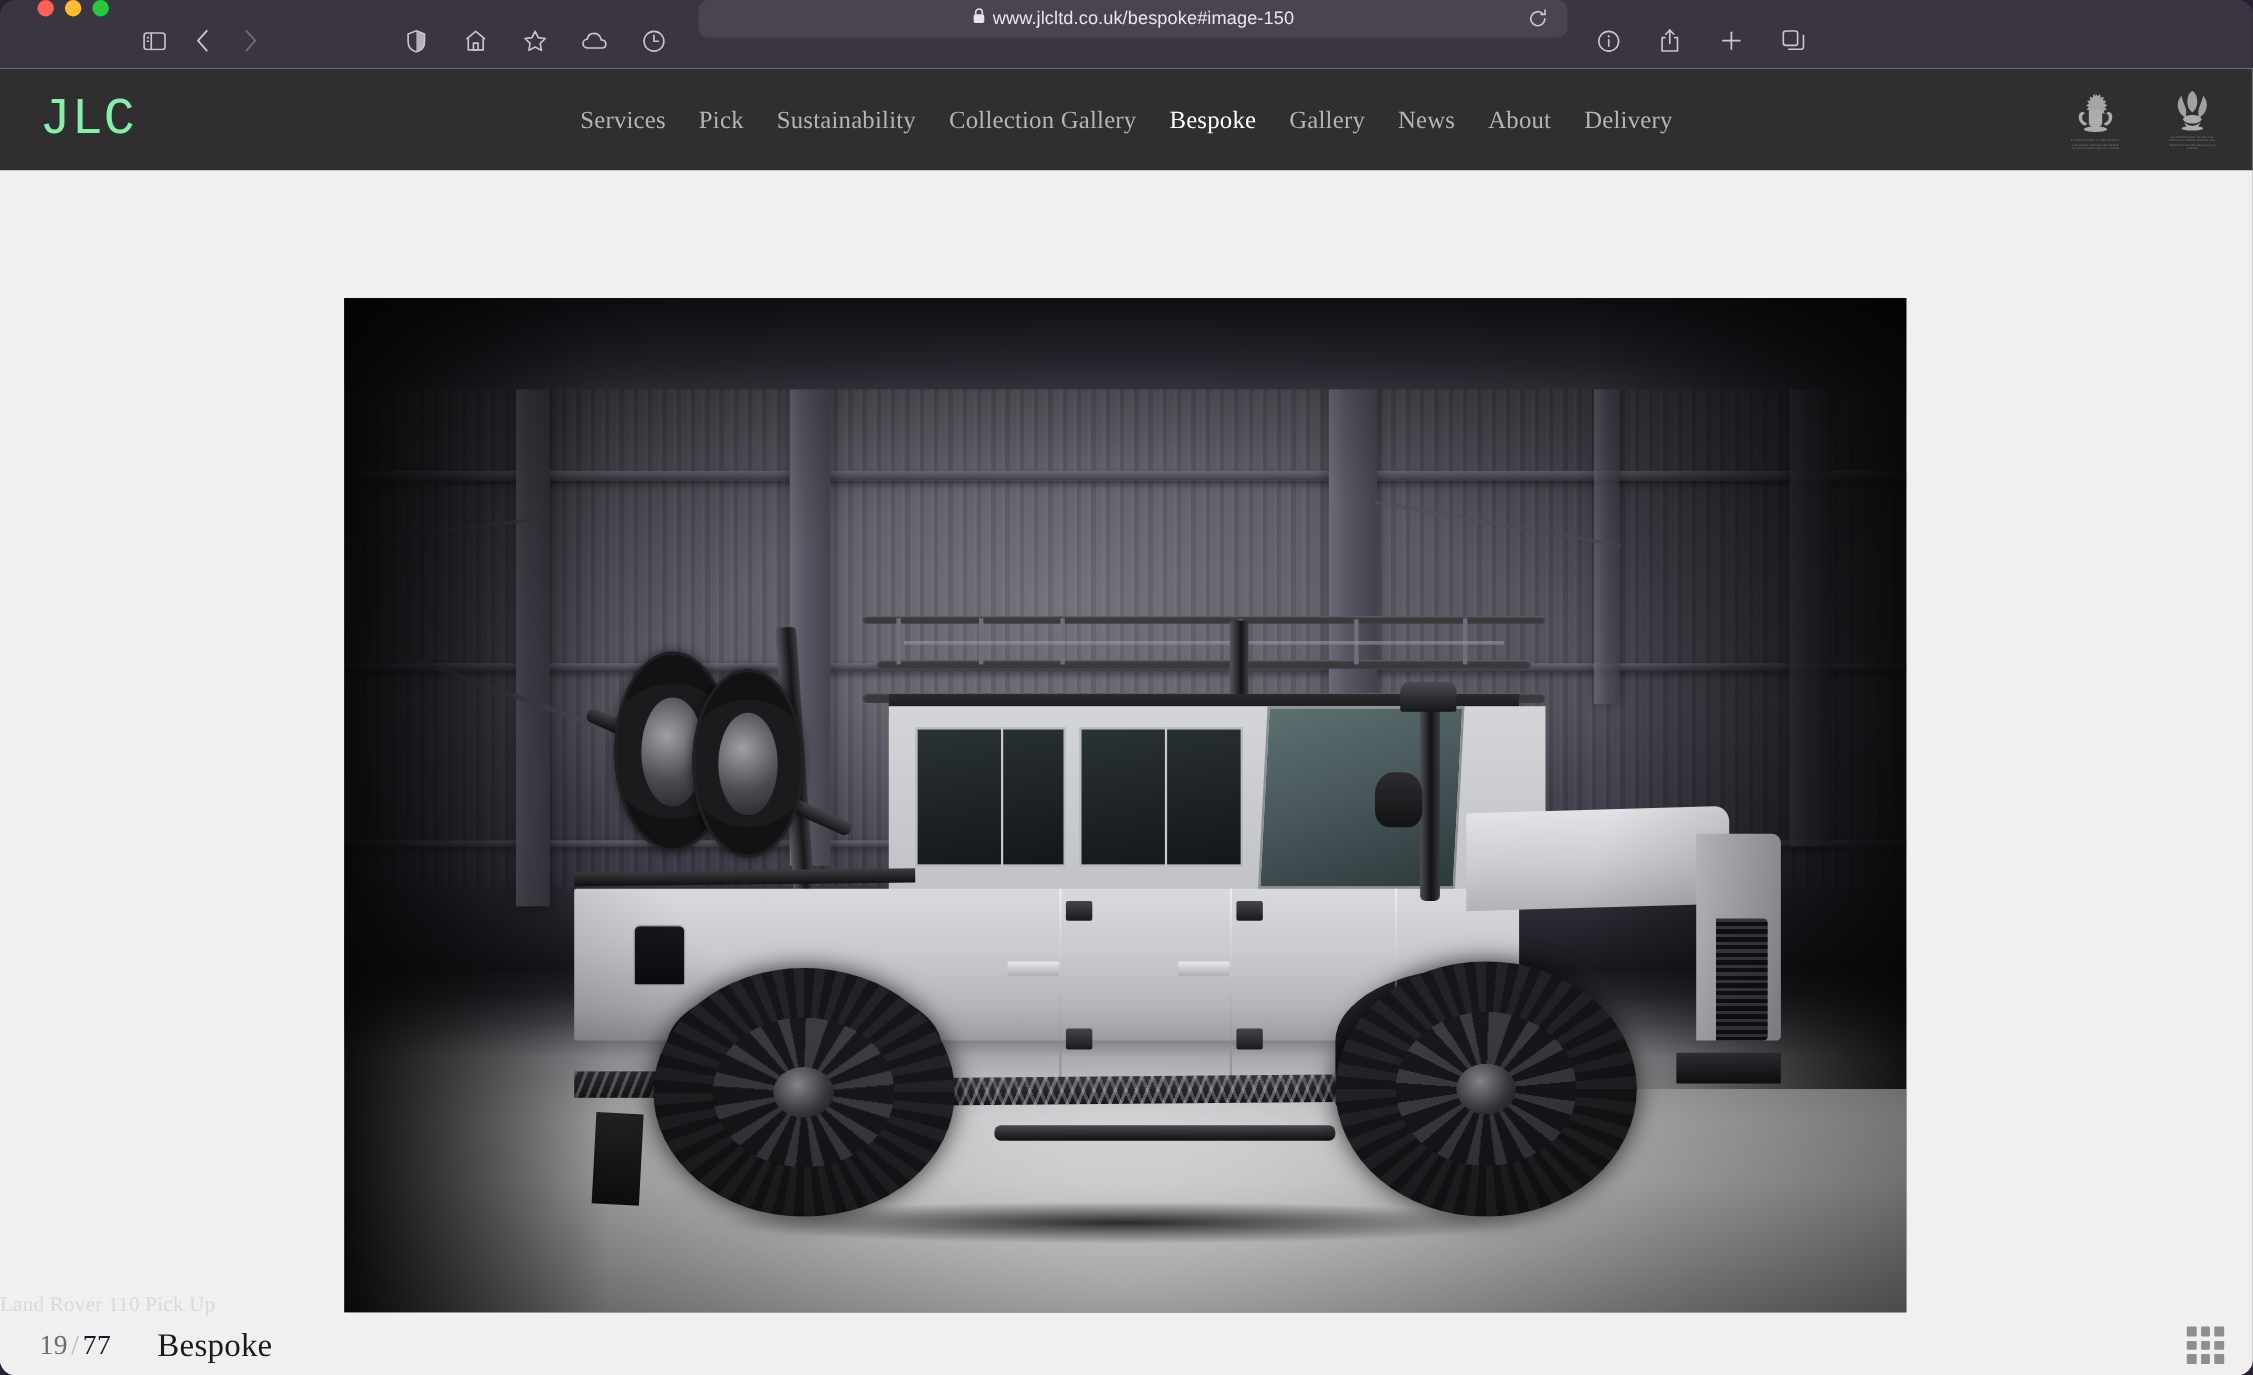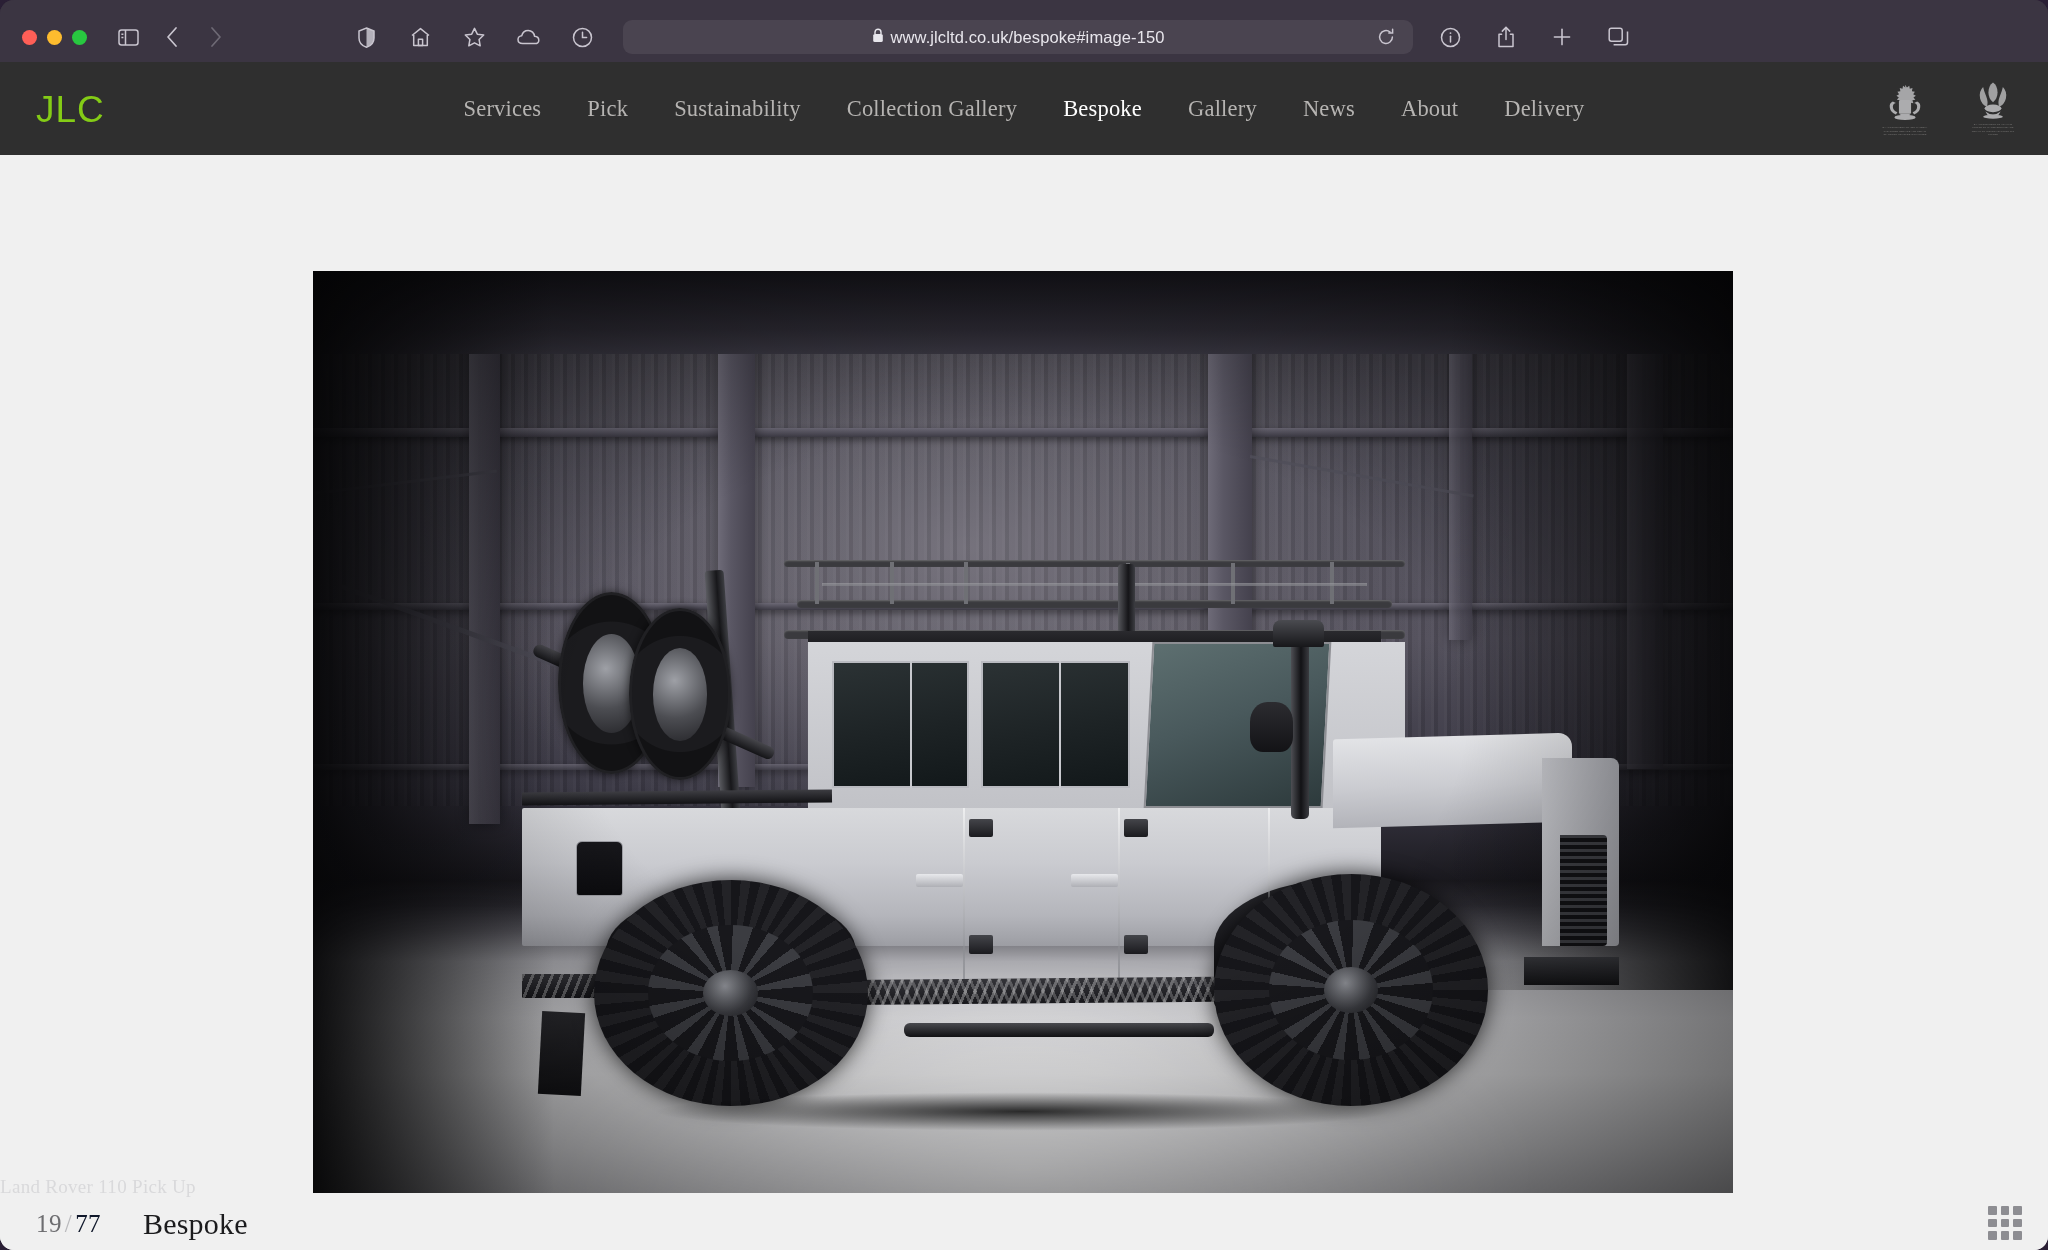--- a/index.html
+++ b/index.html
@@ -12,23 +12,23 @@
   
   #window{
     position:absolute; inset:0;
     background:#3b3542;
     border-radius:14px;
     overflow:hidden;
   }
 
   
   #toolbar{
-    position:absolute; top:0; left:0; right:0; height:74px;
+    position:absolute; top:0; left:12px; right:0; height:74px;
     background:#3b3542;
-    display:flex; align-items:center;
+    display:flex; 
   }
   .traffic{ display:flex; gap:10px; margin-left:22px; }
   .dot{ width:15px; height:15px; border-radius:50%; }
   .dot.red{ background:#ff5f57; }
   .dot.yellow{ background:#febc2e; }
   .dot.green{ background:#28c840; }
 
   .tb-icon{
     width:30px; height:30px;
     display:flex; align-items:center; justify-content:center;
@@ -63,26 +63,26 @@
   }
 
   
   #site-header{
     height:93px; background:#2f2f2f;
     display:flex; align-items:center;
     position:relative;
   }
   #logo{
     position:absolute; left:36px; top:50%; transform:translateY(-50%);
-    color:#84cc16; font-family:Liberation Sans, sans-serif;
-    font-size:37px; letter-spacing:1px; line-height:1;
+    color:#86efac; font-family:Liberation Mono, monospace;
+    font-size:47px; letter-spacing:1px; line-height:1;
   }
   #mainnav{
     position:absolute; left:50%; transform:translateX(-50%);
-    display:flex; align-items:center; gap:46px;
+    display:flex; align-items:center; gap:30px;
     white-space:nowrap;
   }
   #mainnav a{
     color:#b6b4b2; text-decoration:none;
     font-family:"Liberation Serif", serif;
     font-size:22.5px; letter-spacing:.2px;
   }
   #mainnav a.active{ color:#ffffff; }
 
   #crests{

